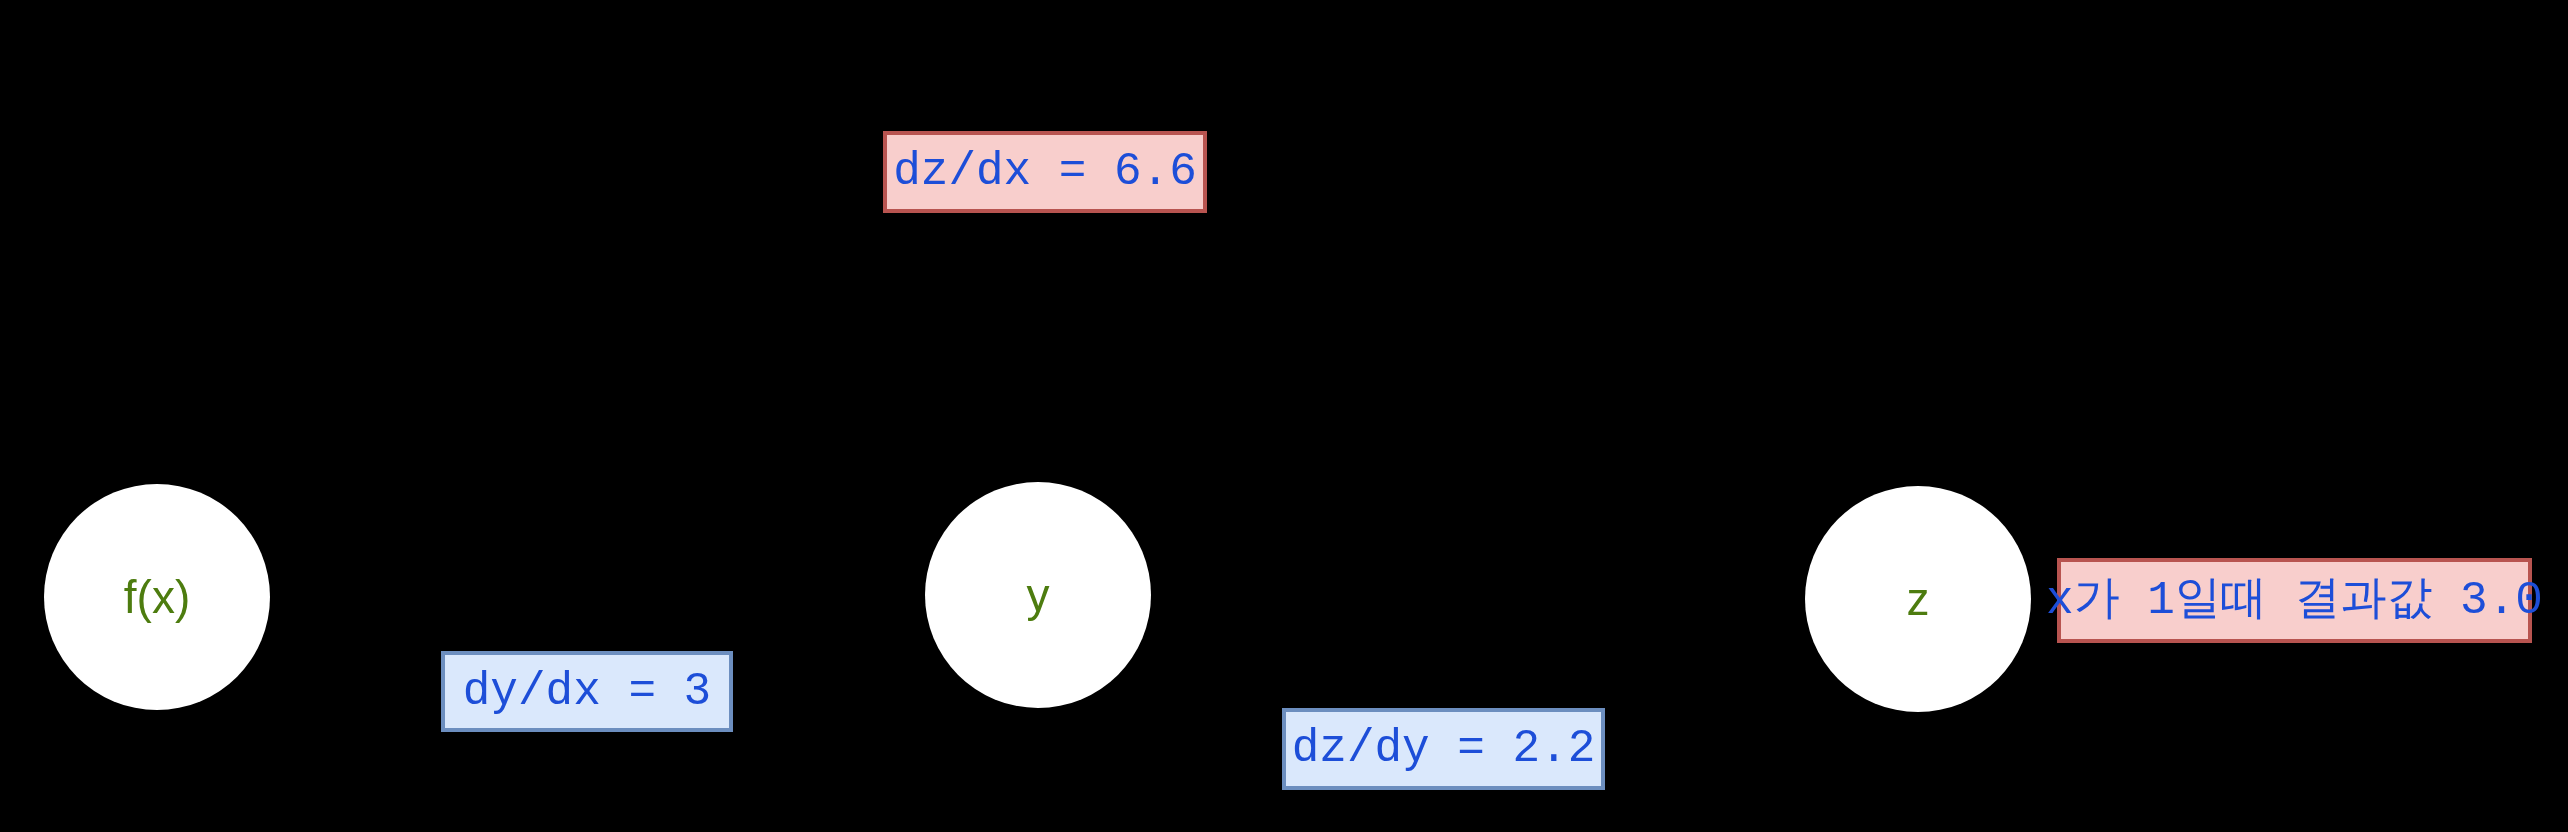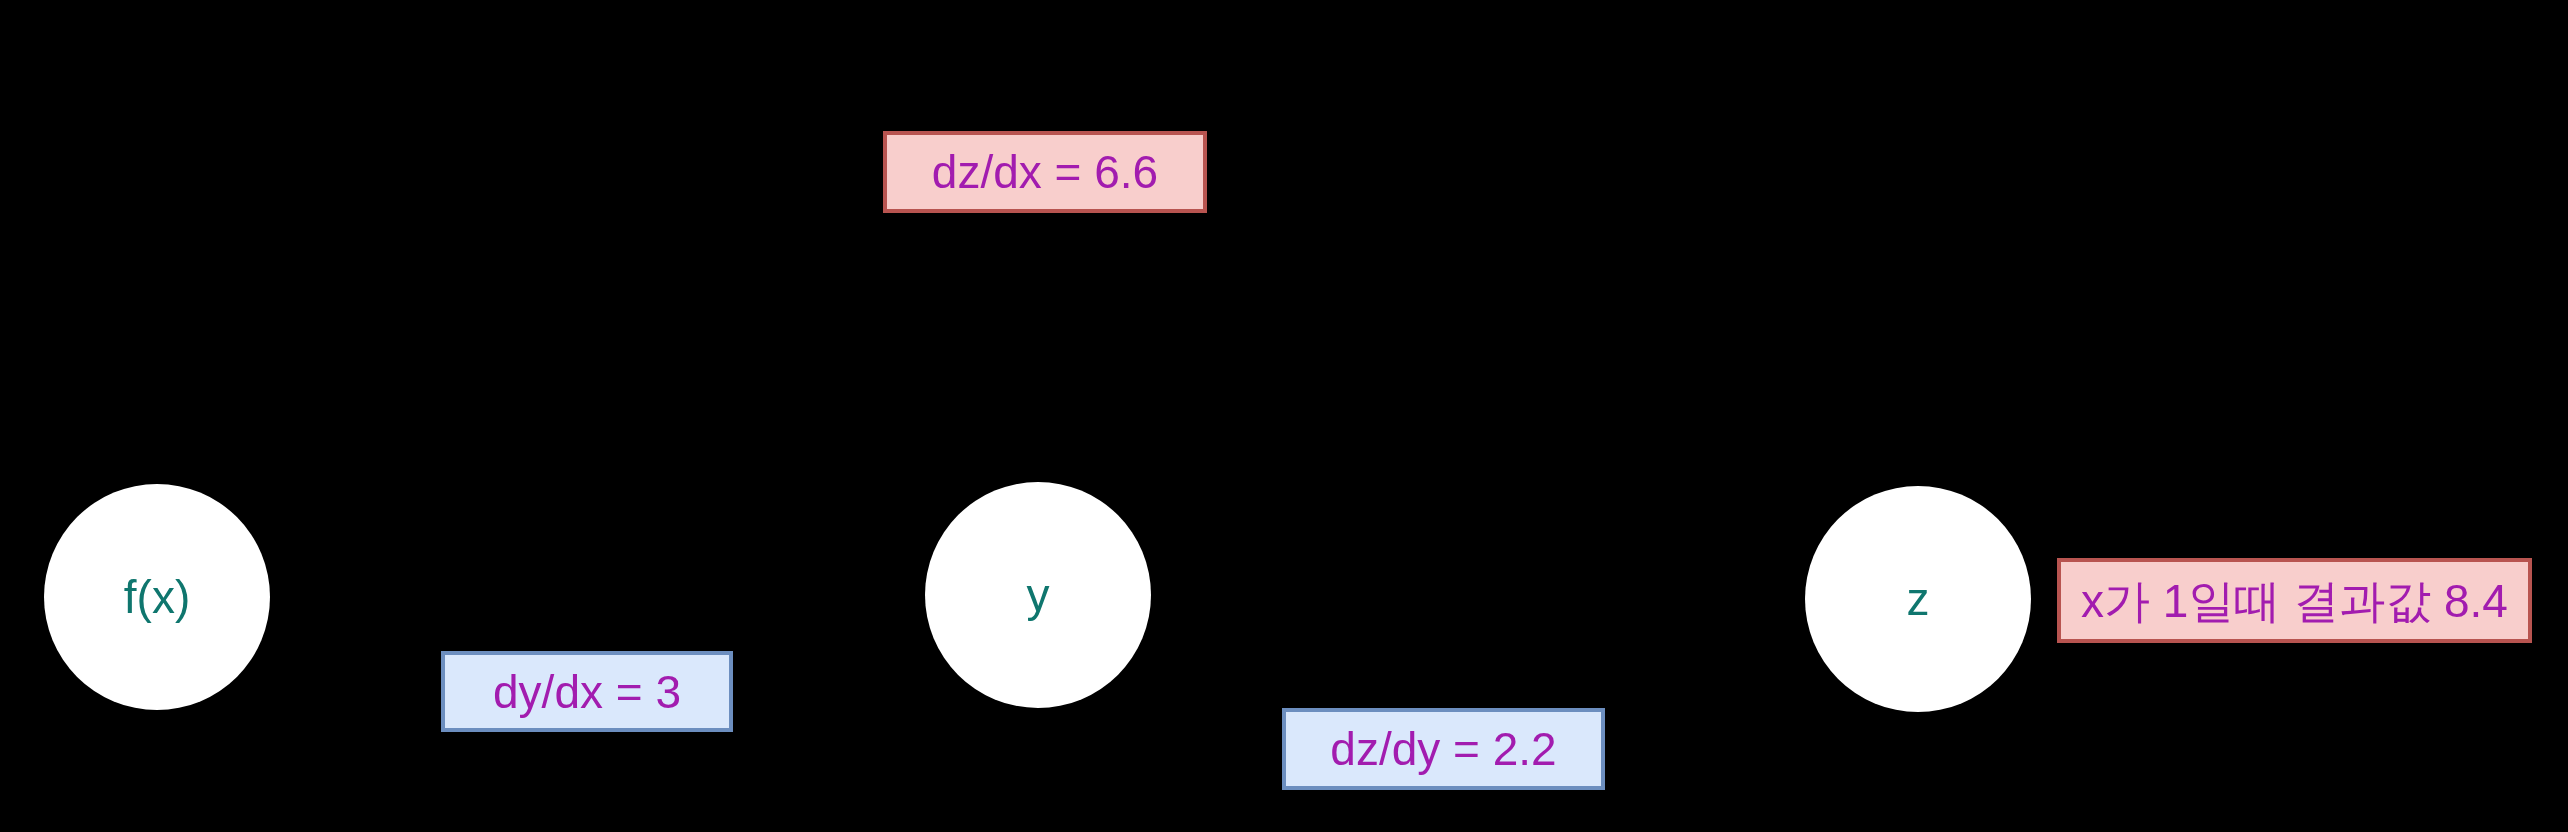--- a/index.html
+++ b/index.html
@@ -20,58 +20,59 @@
     position: absolute;
     width: 226px;
     height: 226px;
     border-radius: 50%;
     background: #ffffff;
     display: flex;
     align-items: center;
     justify-content: center;
     font-size: 46px;
     line-height: 1;
-    color: #0f766e;
+    color: #4d7c0f;
   }
   .node-fx { left: 44px;  top: 484px; }
   .node-y  { left: 925px; top: 482px; }
   .node-z  { left: 1805px; top: 486px; }
 
   .annotation {
     position: absolute;
     box-sizing: border-box;
     display: flex;
     align-items: center;
     justify-content: center;
     font-size: 46px;
     line-height: 1;
     border: 4px solid;
     white-space: nowrap;
-    color: #a21caf;
+    color: #1d4ed8;
+    font-family: Liberation Mono, monospace;
   }
   .annotation.red  { background: #f8cecc; border-color: #b85450; }
   .annotation.blue { background: #dae8fc; border-color: #6c8ebf; }
 
   .box-dzdx   { left: 883px;  top: 131px; width: 324px; height: 82px; }
   .box-dydx   { left: 441px;  top: 651px; width: 292px; height: 81px; }
   .box-dzdy   { left: 1282px; top: 708px; width: 323px; height: 82px; text-align: right; }
   .box-result { left: 2057px; top: 558px; width: 475px; height: 85px; }
 </style>
 </head>
 <body>
 
 <div class="canvas">
 
   <div class="annotation red box-dzdx">dz/dx = 6.6</div>
 
   <div class="annotation blue box-dydx">dy/dx = 3</div>
 
   <div class="annotation blue box-dzdy">dz/dy = 2.2</div>
 
-  <div class="annotation red box-result">x가 1일때 결과값 8.4</div>
+  <div class="annotation red box-result">x가 1일때 결과값 3.0</div>
 
   <div class="node node-fx">
     <span>f(x)</span>
   </div>
 
   <div class="node node-y">
     <span>y</span>
   </div>
 
   <div class="node node-z">

